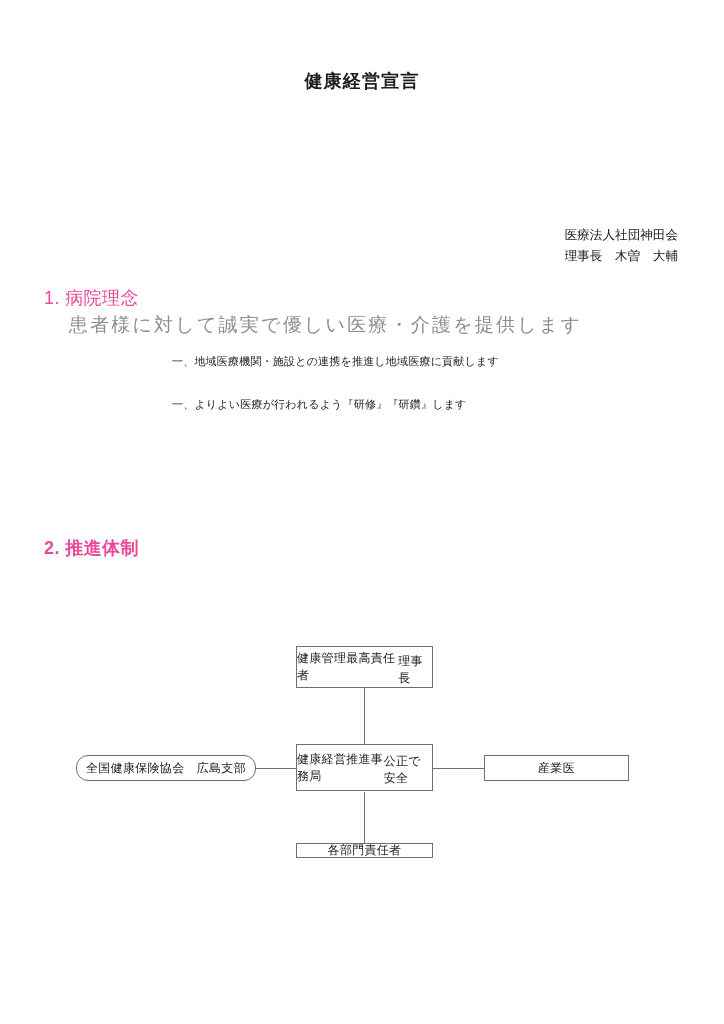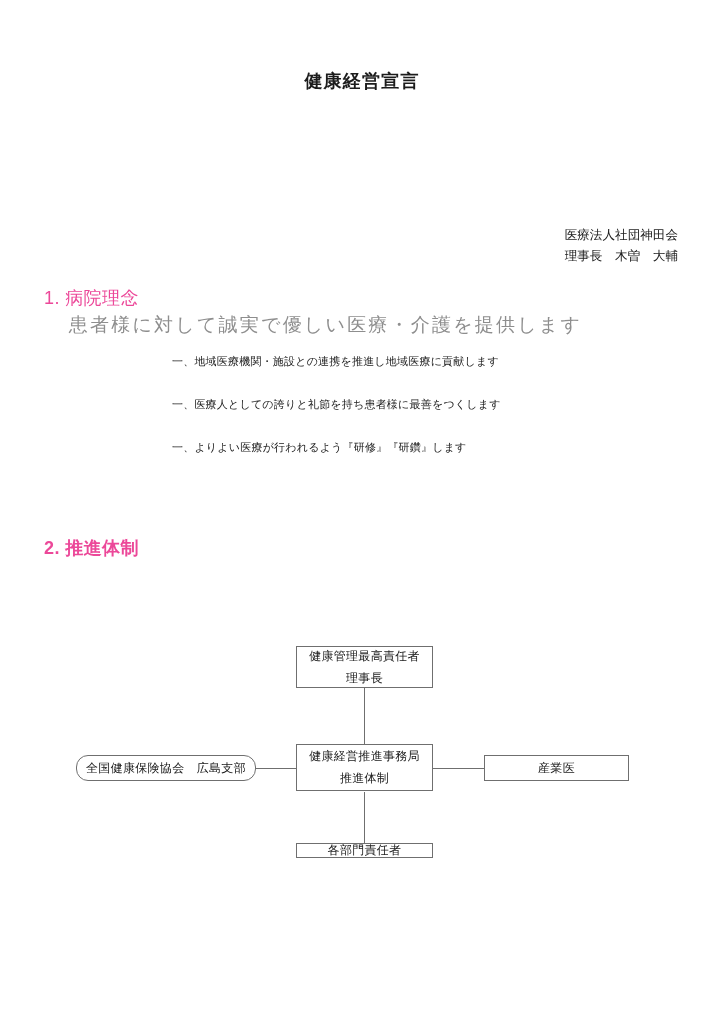--- a/index.html
+++ b/index.html
@@ -108,21 +108,21 @@
     left: 0;
     width: 724px;
     height: 245px;
   }
   .node {
     position: absolute;
     box-sizing: border-box;
     border: 1px solid #6f6f6f;
     background: #ffffff;
     display: flex;
-    flex-direction: column;
+    flex-direction: row;
     align-items: center;
     justify-content: center;
     font-size: 12px;
     color: #202020;
     letter-spacing: 0.3px;
     z-index: 2;
   }
   .node .line2 { margin-top: 5px; }
 
   #node-top    { left: 296px; top: 6px;   width: 137px; height: 42px; }
@@ -153,41 +153,40 @@
     <div>医療法人社団神田会</div>
     <div>理事長　木曽　大輔</div>
   </div>
 
   <div class="section-heading" id="heading-1">1. 病院理念</div>
 
   <div class="motto">患者様に対して誠実で優しい医療・介護を提供します</div>
 
   <div class="principles">
     <div class="principle">一、地域医療機関・施設との連携を推進し地域医療に貢献します</div>
-    <div class="principle">一、医療人としての誇りと礼節を持ち患者様に最善をつくします</div>
     <div class="principle">一、よりよい医療が行われるよう『研修』『研鑽』します</div>
   </div>
 
   <div class="section-heading" id="heading-2">2. 推進体制</div>
 
   <div class="org-chart">
 
     <div class="connector" id="conn-top-center"></div>
     <div class="connector" id="conn-center-bottom"></div>
     <div class="connector" id="conn-left-center"></div>
     <div class="connector" id="conn-center-right"></div>
 
     <div class="node" id="node-top">
       <span>健康管理最高責任者</span>
       <span class="line2">理事長</span>
     </div>
 
     <div class="node" id="node-center">
       <span>健康経営推進事務局</span>
-      <span class="line2">推進体制</span>
+      <span class="line2">公正で安全</span>
     </div>
 
     <div class="node" id="node-left">
       <span>全国健康保険協会　広島支部</span>
     </div>
 
     <div class="node" id="node-right">
       <span>産業医</span>
     </div>
 

